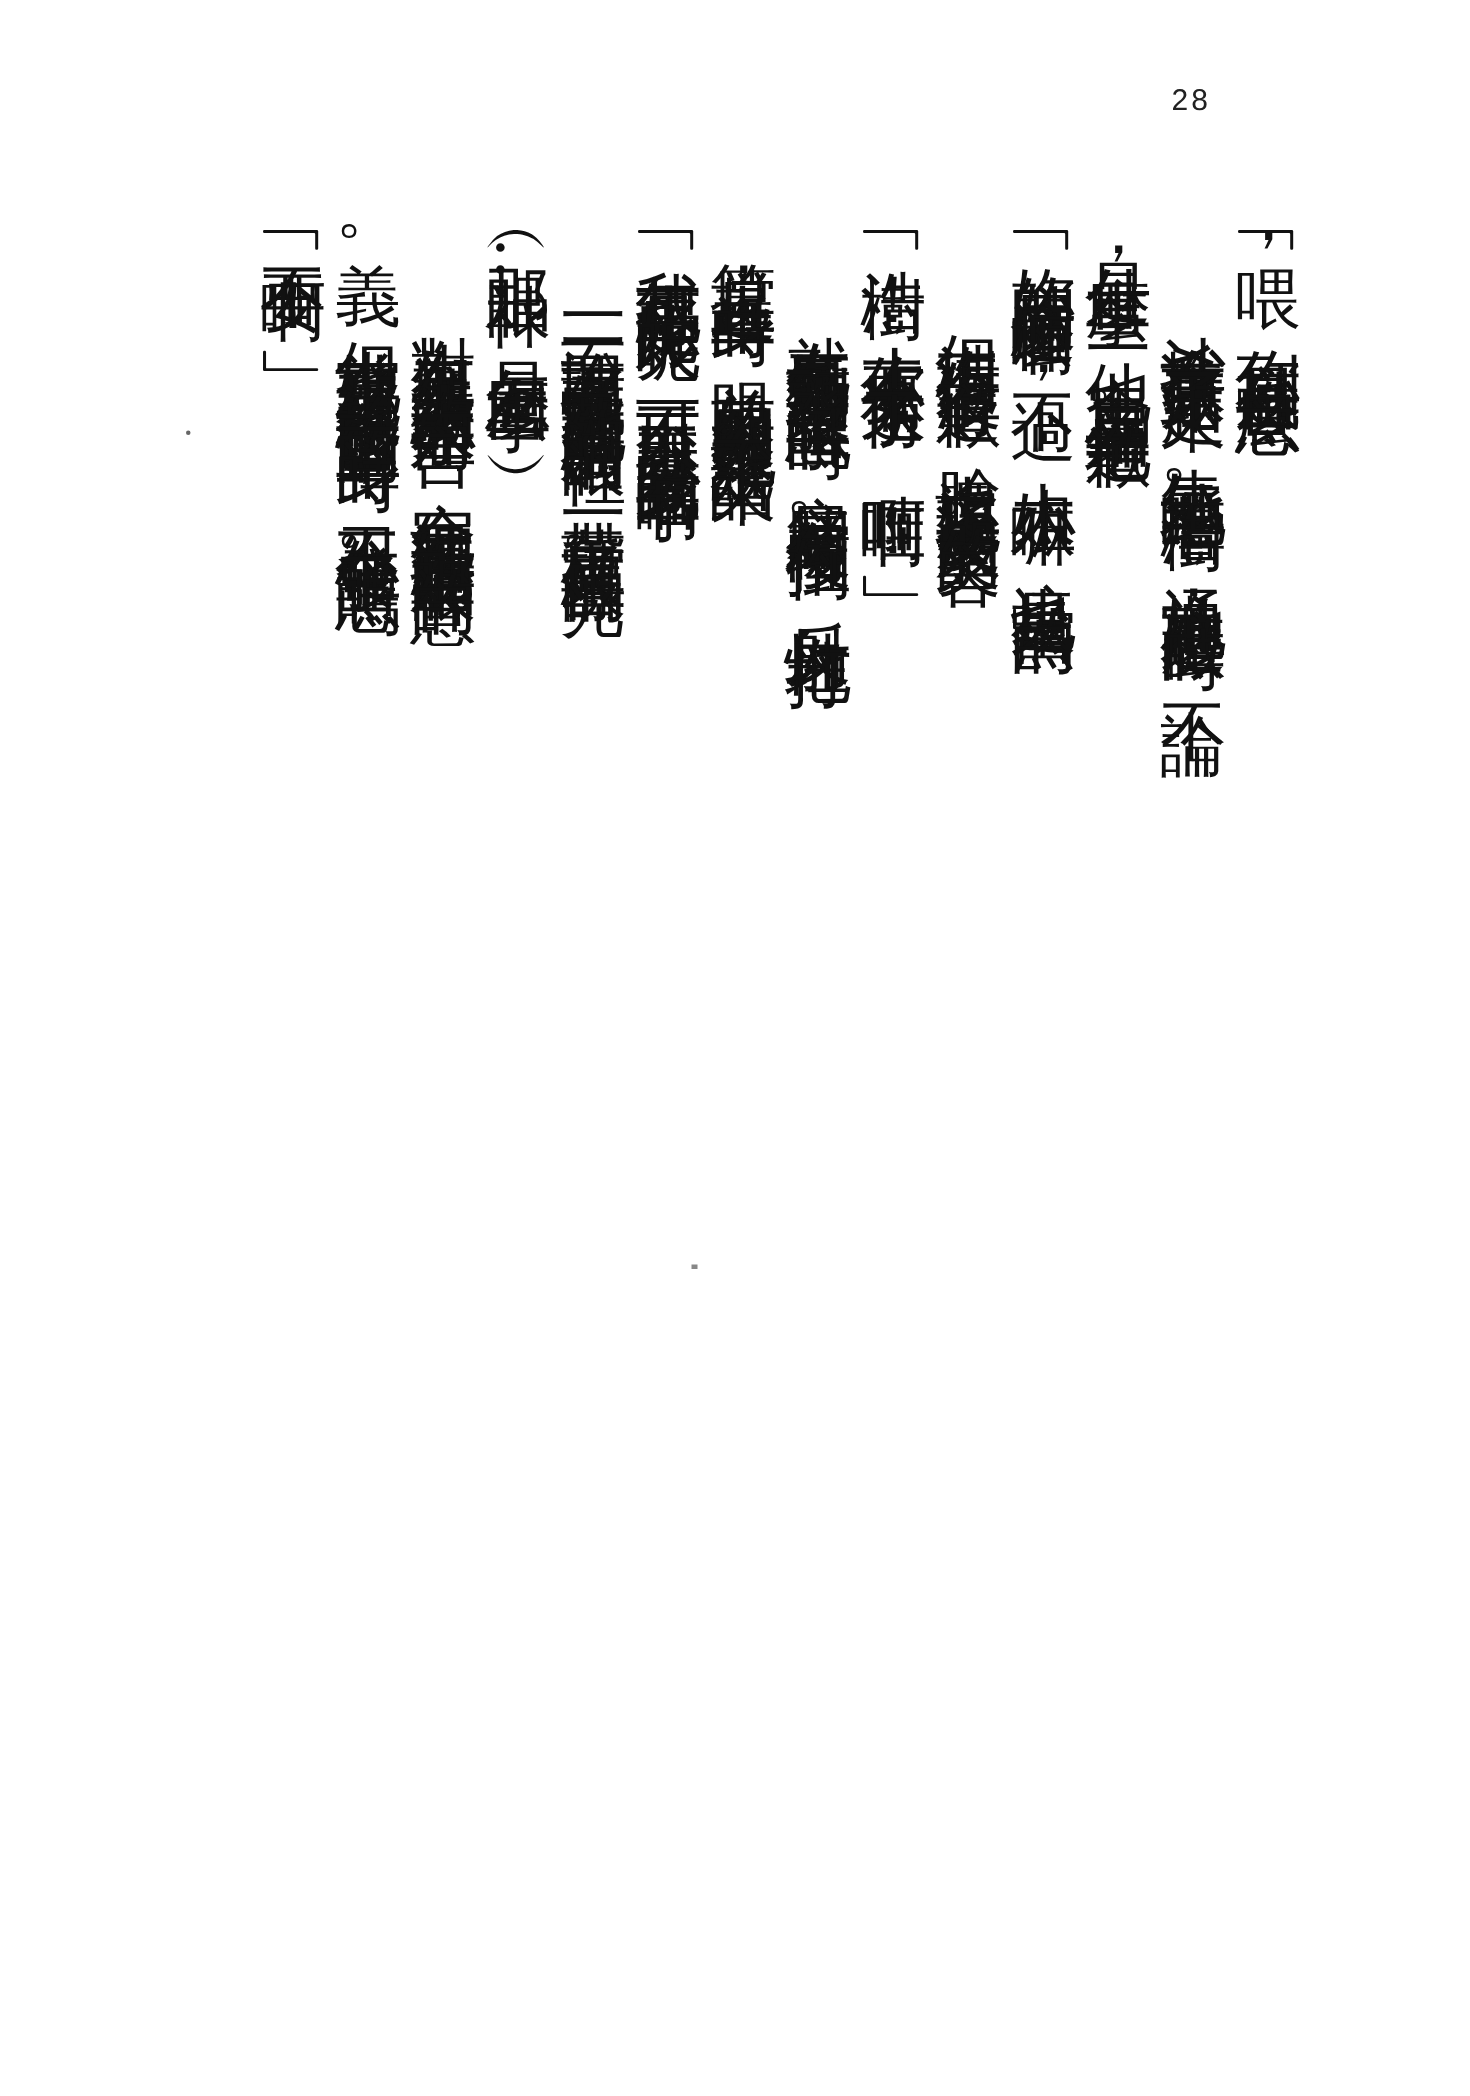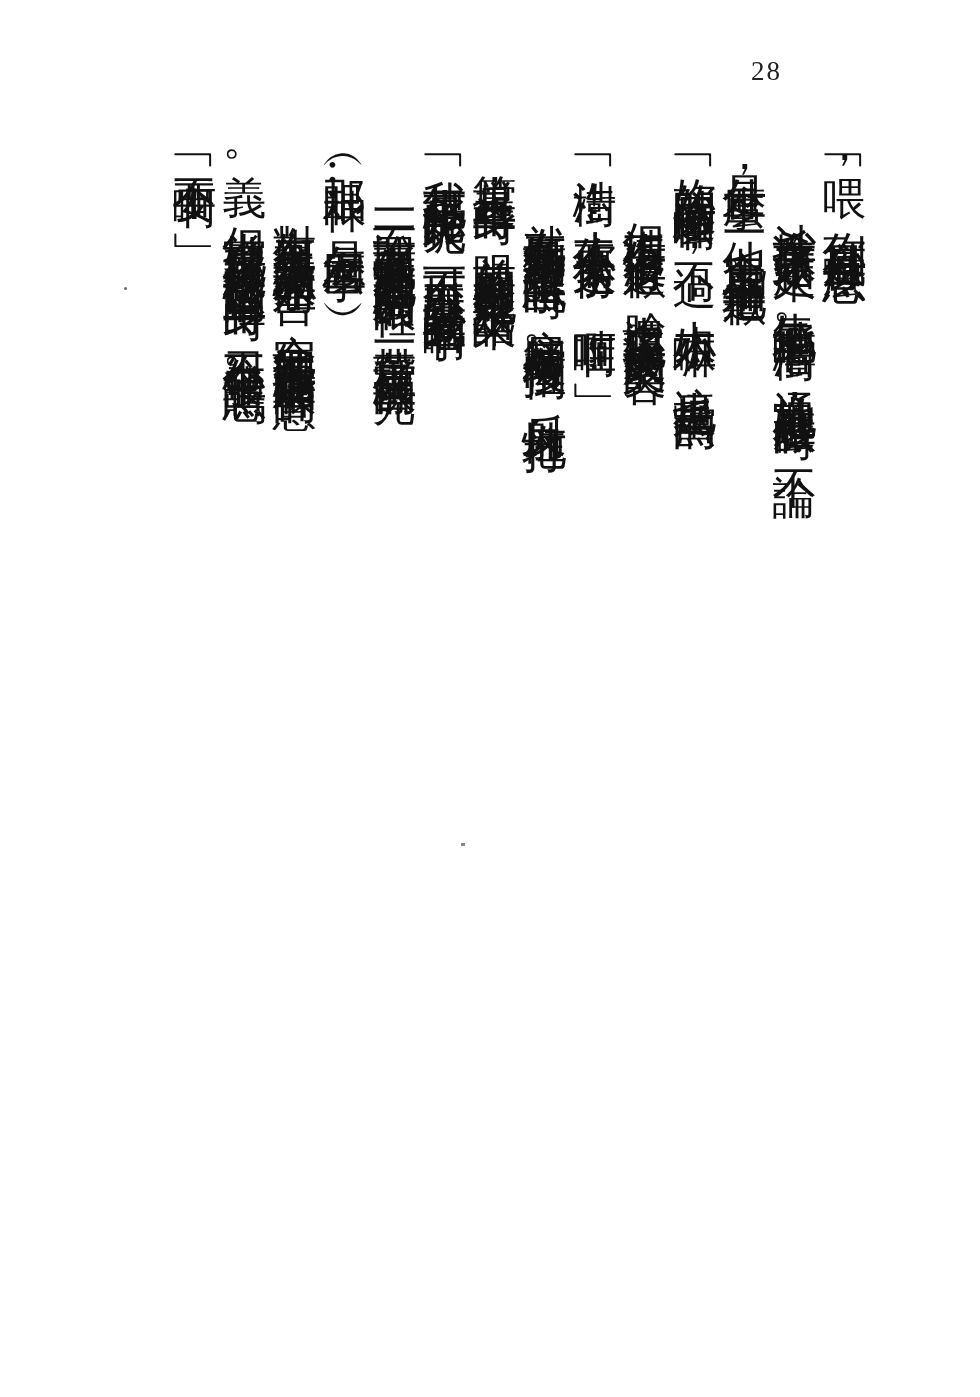--- a/index.html
+++ b/index.html
@@ -11,23 +11,23 @@
     width: 980px;
     height: 1397px;
     position: relative;
     overflow: hidden;
     font-family: "DejaVu Serif", "Liberation Serif", serif;
     color: #111111;
   }
   .page-number {
     position: absolute;
     top: 56px;
-    left: 751px;
-    font-family: Liberation Serif, serif;
-    font-size: 27px;
+    left: 781px;
+    font-family: Liberation Sans, sans-serif;
+    font-size: 20px;
     letter-spacing: 2px;
     color: #222222;
   }
   .text-body {
     position: absolute;
     top: 140px;
     right: 110px;
     height: 1120px;
     writing-mode: vertical-rl;
     font-size: 44px;

